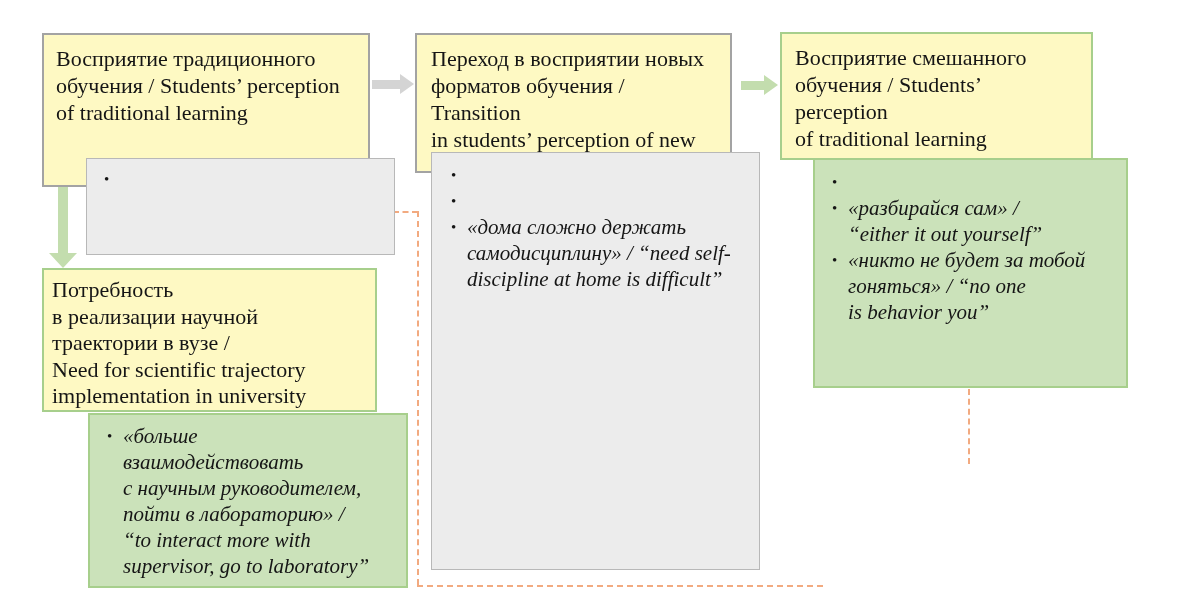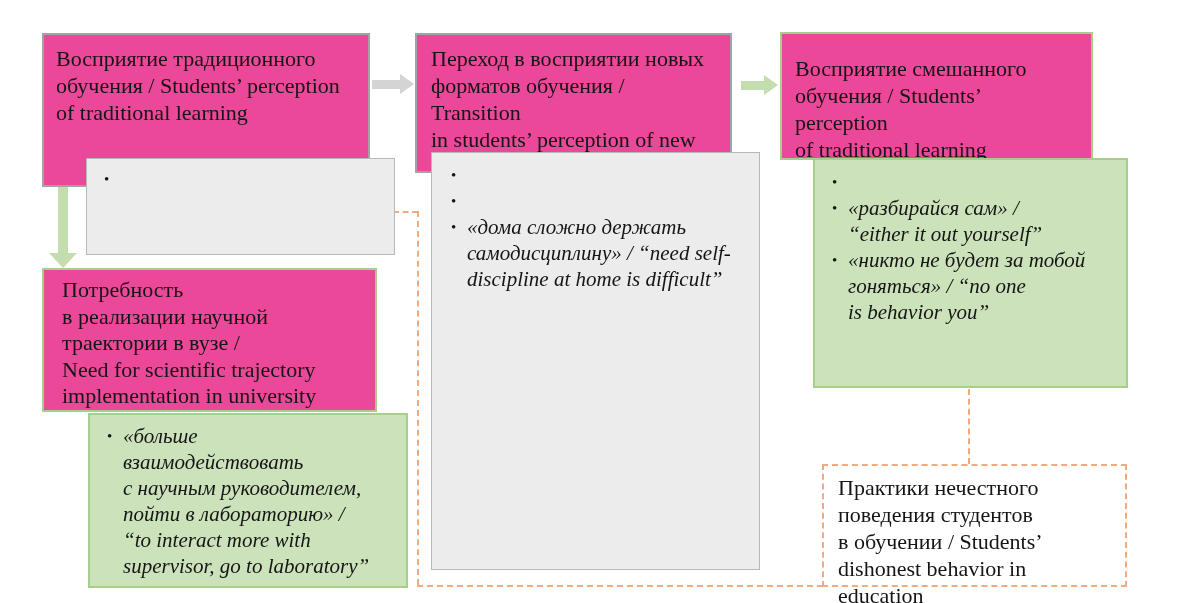--- a/index.html
+++ b/index.html
@@ -1,19 +1,19 @@
 <!DOCTYPE html>
 <html style="--green_fill: #cbe2ba; --green_border: #a7cf8c; --gray_fill: #ececec; --gray_border: #b8b8b8; --box_border_gray: #a3a3a3; --arrow_gray: #d4d4d4; --arrow_green: #c3ddae; --dashed_orange: #f2aa80;"><head>
 <meta charset="utf-8">
 <style>
   html,body { margin:0; padding:0; background:#ffffff; }
   body { font-family: "Liberation Serif", "DejaVu Serif", serif; color:#151515; }
   .canvas { position:relative; width:1181px; height:603px; background:#ffffff; overflow:hidden; }
 
-  .box { position:absolute; box-sizing:border-box; background:#ec4899; }
+  .box { position:absolute; box-sizing:border-box; background:#fef9c3; }
   .gray-border  { border:2px solid var(--box_border_gray); }
   .green-border { border:2px solid var(--green_border); }
   .dashed-border { border:2px dashed var(--dashed_orange); background:transparent; }
 
   .title { white-space:pre-line; font-size:22px; line-height:27px; }
 
   .quote-box { position:absolute; box-sizing:border-box; z-index:3; }
   .quote-box.gray  { background:var(--gray_fill);  border:1px solid var(--gray_border); }
   .quote-box.green { background:var(--green_fill); border:2px solid var(--green_border); }
 
@@ -42,25 +42,25 @@
   
   #box-stage1 { left:42px;  top:33px;  width:328px; height:154px; z-index:1; }
   #box-stage1 .title { padding:10px 12px; }
   #quotes-stage1 { left:86px; top:158px; width:309px; height:97px; padding:7px 8px 0 17px; }
 
   #box-stage2 { left:415px; top:33px;  width:317px; height:140px; z-index:1; }
   #box-stage2 .title { padding:10px 14px; }
   #quotes-stage2 { left:431px; top:152px; width:329px; height:418px; padding:9px 6px 0 19px; }
 
   #box-stage3 { left:780px; top:32px;  width:313px; height:128px; z-index:1; }
-  #box-stage3 .title { padding:21px 13px; }
+  #box-stage3 .title { padding:10px 13px; }
   #quotes-stage3 { left:813px; top:158px; width:315px; height:230px; padding:9px 6px 0 17px; }
 
   #box-need { left:42px; top:268px; width:335px; height:144px; z-index:1; }
-  #box-need .title { padding:7px 18px; line-height:26.5px; }
+  #box-need .title { padding:7px 8px; line-height:26.5px; }
   #quotes-need { left:88px; top:413px; width:320px; height:175px; padding:8px 6px 0 17px; }
 
   #box-dishonest { left:822px; top:464px; width:305px; height:123px; z-index:2; }
   #box-dishonest .title { padding:8px 14px; line-height:27px; }
 
   #conn-left-h1 { left:393px; top:211px; width:25px; }
   #conn-left-v  { left:417px; top:211px; height:374px; }
   #conn-left-h2 { left:417px; top:585px; width:406px; }
   #conn-right-v { left:968px; top:389px; height:75px; }
 </style>
@@ -163,20 +163,14 @@
 “to interact more with
 supervisor, go to laboratory”</span>
       </div>
     </div>
 
   <div class="dash-h" id="conn-left-h1"></div>
   <div class="dash-v" id="conn-left-v"></div>
   <div class="dash-h" id="conn-left-h2"></div>
   <div class="dash-v" id="conn-right-v"></div>
 
-  <div class="box dashed-border" id="box-dishonest">
-    <div class="title">Практики нечестного
-поведения студентов
-в обучении / Students’
-dishonest behavior in education</div>
-  </div>
 
 </div>
 
 </body></html>

